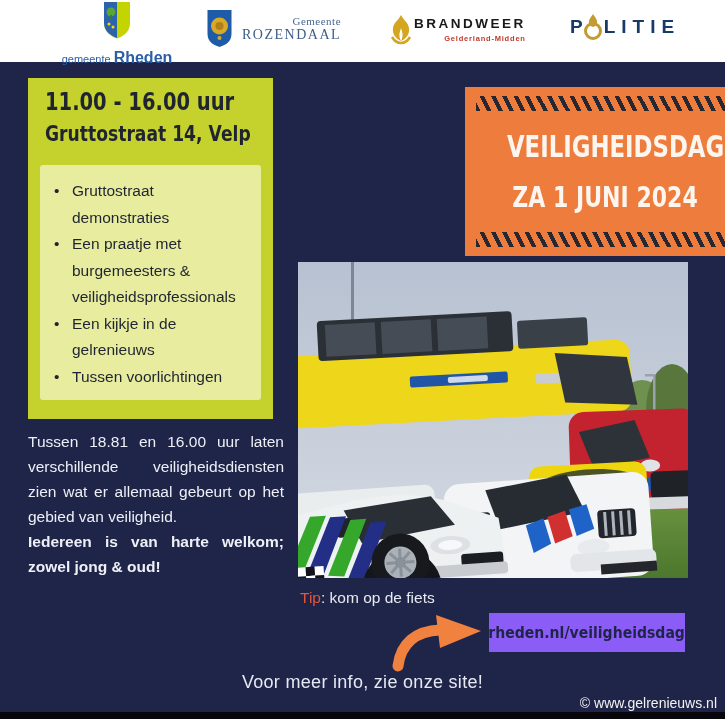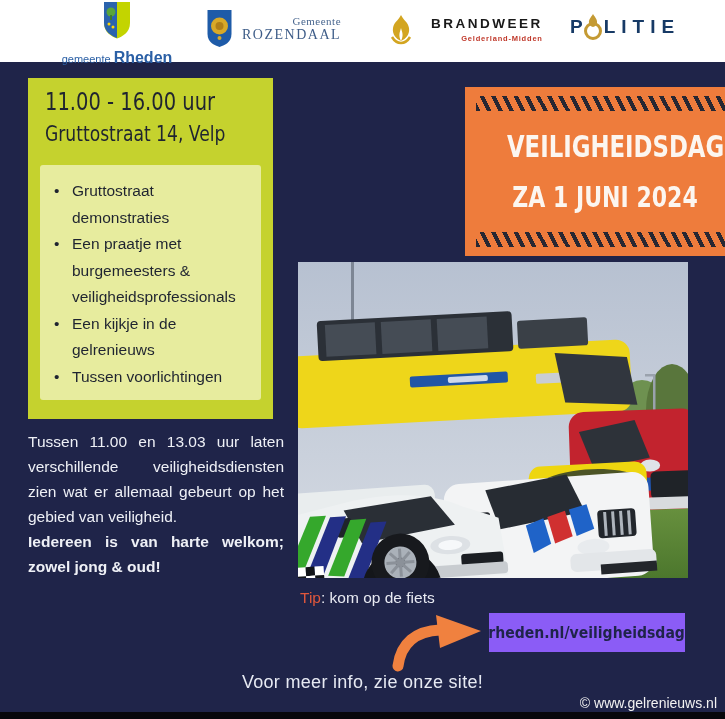--- a/index.html
+++ b/index.html
@@ -12,30 +12,30 @@
   .topbar { position:absolute; left:0; top:0; width:725px; height:62px; background:#ffffff; }
   .logo { position:absolute; display:flex;text-align:right; }
   .logo-rheden { left:55px; top:1px; width:124px; flex-direction:column; align-items:center; }
   .rheden-text { color:#2a5fa5; line-height:15px; white-space:nowrap;margin-top:11px; }
   .rheden-small { font-size:11px; }
   .rheden-large { font-size:16px; font-weight:bold; margin-left:3px; }
   .logo-rozendaal { left:206px; top:9px; align-items:center; gap:9px; }
   .roz-text { font-family:"Liberation Serif", serif; color:#48668f; }
   .roz-line1 { font-size:11px; letter-spacing:.5px; }
   .roz-line2 { font-size:14px; letter-spacing:1.5px; color:#3d5c88; }
-  .logo-brandweer { left:388px; top:13px; align-items:center; gap:17px; }
+  .logo-brandweer { left:388px; top:13px; align-items:center; gap:0; }
   .bw-title { font-size:13.5px; font-weight:bold; letter-spacing:2.5px; color:#191919; }
   .bw-sub { font-size:7.5px; font-weight:bold; letter-spacing:.8px; color:#c0392b; margin-top:3px; }
   .logo-politie { left:570px; top:14px; align-items:center; }
   .politie-letter, .politie-rest { font-size:19px; font-weight:bold; color:#173a66; }
   .politie-rest { letter-spacing:6px; margin-left:1px; }
   
   .info-box { position:absolute; left:28px; top:78px; width:245px; height:341px; background:#c5d22e; }
   .info-title { position:absolute; left:17px; top:9px; color:#1f2430;
-    font-family:"DejaVu Sans", sans-serif; font-weight:normal; }
+    font-family:"DejaVu Sans", sans-serif; font-weight:bold; }
   .info-time { font-size:25px; transform:scaleX(.78); transform-origin:left top; white-space:nowrap; }
   .info-address { font-size:22px; transform:scaleX(.78); transform-origin:left top; white-space:nowrap; margin-top:5px; }
   .info-inner { position:absolute; left:12px; top:87px; width:221px; height:235px;
     background:#e7ec9e; border-radius:3px; padding:13px 8px 0 12px; }
   .bullets { list-style:none; }
   .bullets li { position:relative; padding-left:20px; font-size:15.5px; line-height:26.5px; color:#1f2430; }
   .bullets li::before { content:"\2022"; position:absolute; left:2px; }
   
   .banner { position:absolute; left:427px; top:87px; width:280px; height:169px; background:#ee7c3c;
     display:flex; flex-direction:column; justify-content:space-between; padding:9px 11px;margin-left:38px; }
@@ -253,21 +253,21 @@
           <line x1="101" y1="286" x2="101" y2="314"></line>
           <line x1="87" y1="300" x2="115" y2="300"></line>
           <line x1="91" y1="290" x2="111" y2="310"></line>
           <line x1="111" y1="290" x2="91" y2="310"></line>
         </g>
       </g>
     </svg>
   </figure>
 
   <div class="body-text">
-    <p>Tussen 11.00 en 13.03 uur laten verschillende veiligheidsdiensten zien wat er allemaal gebeurt op het gebied van veiligheid.</p>
+    <p>Tussen 18.81 en 16.00 uur laten verschillende veiligheidsdiensten zien wat er allemaal gebeurt op het gebied van veiligheid.</p>
     <p class="p-bold">Iedereen is van harte welkom; zowel jong &amp; oud!</p>
   </div>
 
   <div class="tip">
     <span class="tip-label">Tip</span><span class="tip-rest">: kom op de fiets</span>
   </div>
 
   <svg class="arrow-svg" viewBox="0 0 100 62">
     <path d="M10,56 C13,33 28,21 52,20" stroke="#f0813f" stroke-width="11" fill="none" stroke-linecap="round"></path>
     <polygon points="48,5 93,21 52,38" fill="#f0813f"></polygon>

